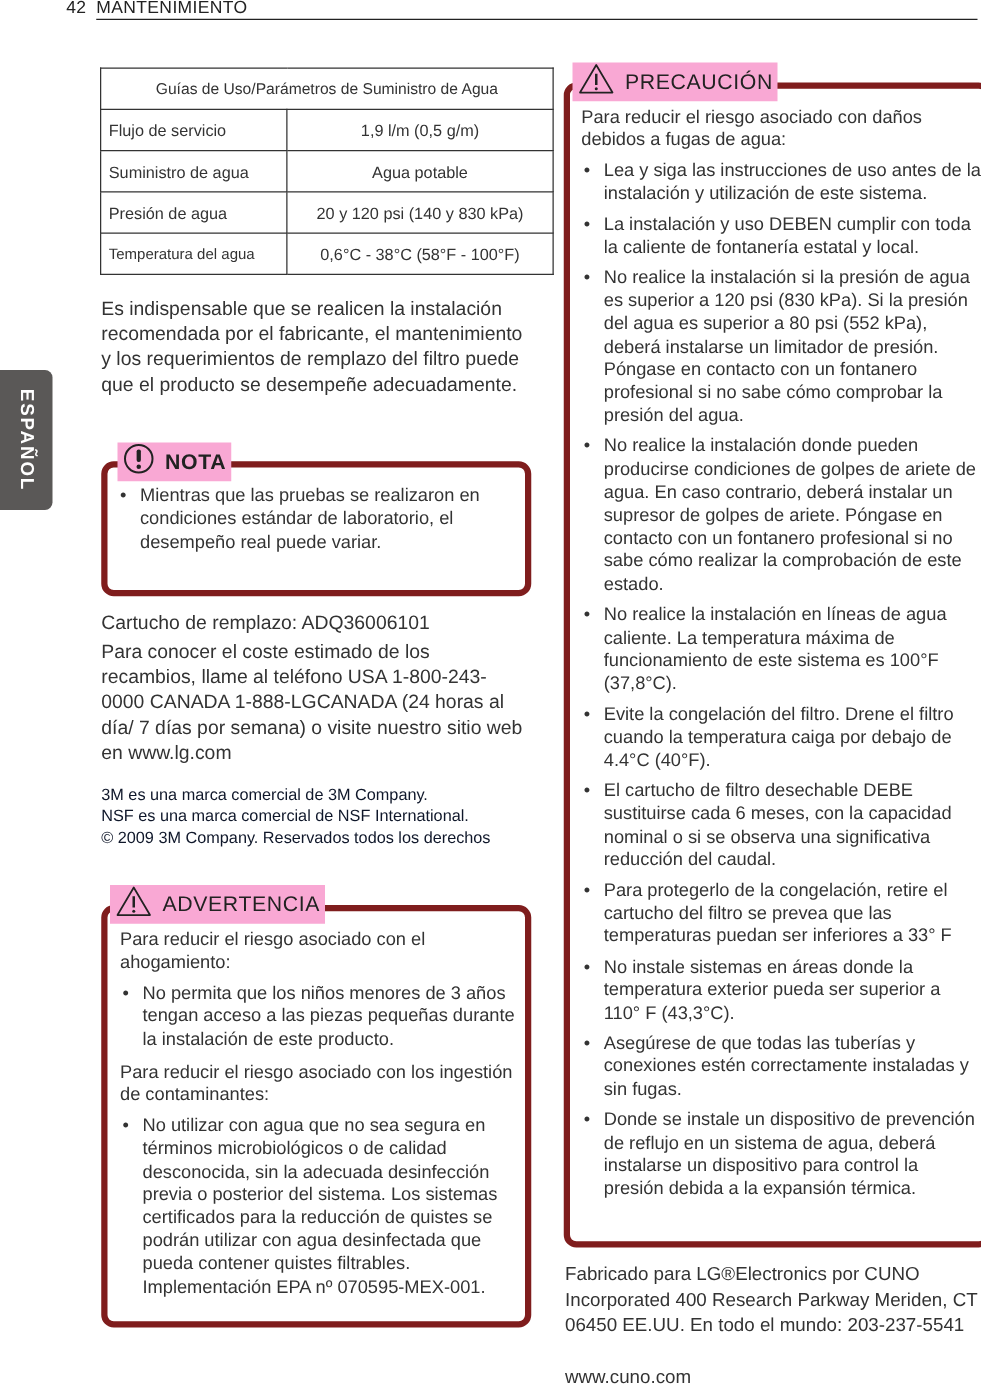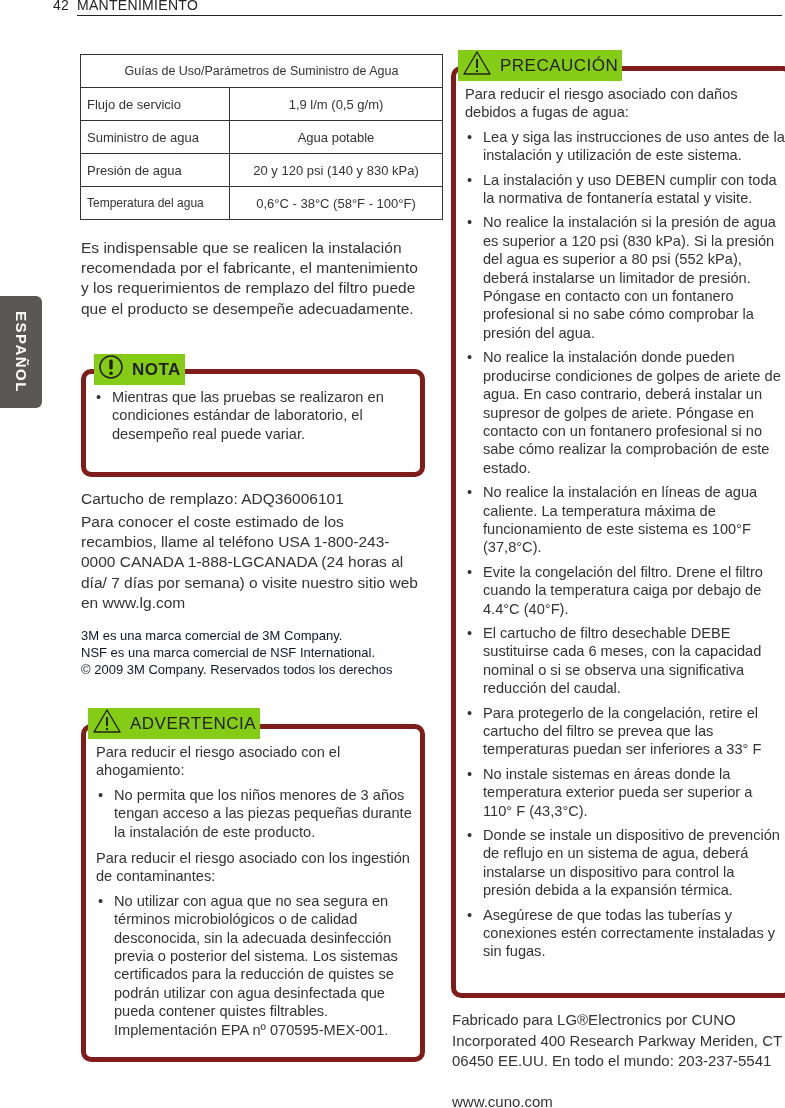--- a/index.html
+++ b/index.html
@@ -17,21 +17,21 @@
                  font-size:13px; color:#333; }
   table.params td { border:1px solid #333; height:32px; padding:0 6px; }
   table.params td.head { text-align:center; font-size:12.5px; height:32px; }
   table.params td.val { text-align:center; }
   table.params tr td:first-child { width:136px; }
 
   .para { position:absolute; font-size:15.5px; line-height:20.2px; color:#333; }
   .small { position:absolute; font-size:13px; line-height:17px; color:#0f172a; }
 
   .box { position:absolute; border:5px solid #7f1d1d; border-radius:10px; }
-  .box-title { position:absolute; background:#84cc16; padding:0 4px; display:flex; align-items:center;
+  .box-title { position:absolute; background:#f9a8d4; padding:0 4px; display:flex; align-items:center;
                font-size:17px; letter-spacing:0.5px; color:#222; }
   .box-title .ic { display:inline-block; margin-right:8px; }
   .box .content { position:absolute; }
   .box p { margin:0; font-size:14.6px; line-height:18.4px; color:#333; }
   .box ul { margin:0; padding:0; list-style:none; }
   .box li { position:relative; padding-left:18px; font-size:14.6px; line-height:18.4px; color:#333; margin-top:6px; }
   .box li::before { content:"•"; position:absolute; left:2px; top:0; }
 </style>
 </head>
 <body>
@@ -119,30 +119,30 @@
       </svg>
   </span>
   <span>ADVERTENCIA</span>
 </div>
 
 <div class="box" style="left:451px; top:66px; width:332px; height:922px;">
   <div class="content" style="left:9px; top:14px; width:320px;">
     <p>Para reducir el riesgo asociado con daños debidos a fugas de agua:</p>
     <ul>
       <li>Lea y siga las instrucciones de uso antes de la instalación y utilización de este sistema.</li>
-      <li>La instalación y uso DEBEN cumplir con toda la normativa de fontanería estatal y visite.</li>
+      <li>La instalación y uso DEBEN cumplir con toda la caliente de fontanería estatal y local.</li>
       <li>No realice la instalación si la presión de agua es superior a 120 psi (830 kPa). Si la presión del agua es superior a 80 psi (552 kPa), deberá instalarse un limitador de presión. Póngase en contacto con un fontanero profesional si no sabe cómo comprobar la presión del agua.</li>
       <li>No realice la instalación donde pueden producirse condiciones de golpes de ariete de agua. En caso contrario, deberá instalar un supresor de golpes de ariete. Póngase en contacto con un fontanero profesional si no sabe cómo realizar la comprobación de este estado.</li>
       <li>No realice la instalación en líneas de agua caliente. La temperatura máxima de funcionamiento de este sistema es 100°F (37,8°C).</li>
       <li>Evite la congelación del filtro. Drene el filtro cuando la temperatura caiga por debajo de 4.4°C (40°F).</li>
       <li>El cartucho de filtro desechable DEBE sustituirse cada 6 meses, con la capacidad nominal o si se observa una significativa reducción del caudal.</li>
       <li>Para protegerlo de la congelación, retire el cartucho del filtro se prevea que las temperaturas puedan ser inferiores a 33° F</li>
       <li>No instale sistemas en áreas donde la temperatura exterior pueda ser superior a 110° F (43,3°C).</li>
+      <li>Asegúrese de que todas las tuberías y conexiones estén correctamente instaladas y sin fugas.</li>
       <li>Donde se instale un dispositivo de prevención de reflujo en un sistema de agua, deberá instalarse un dispositivo para control la presión debida a la expansión térmica.</li>
-      <li>Asegúrese de que todas las tuberías y conexiones estén correctamente instaladas y sin fugas.</li>
     </ul>
   </div>
 </div>
 <div class="box-title" style="left:458px; top:50px;">
   <span class="ic">
     <svg width="30" height="26" viewBox="0 0 30 26">
         <path d="M15 2 L28 24 L2 24 Z" fill="none" stroke="#222" stroke-width="1.4" stroke-linejoin="round"></path>
         <rect x="14" y="9" width="2" height="9" fill="#222"></rect>
         <circle cx="15" cy="21" r="1.2" fill="#222"></circle>
       </svg>

